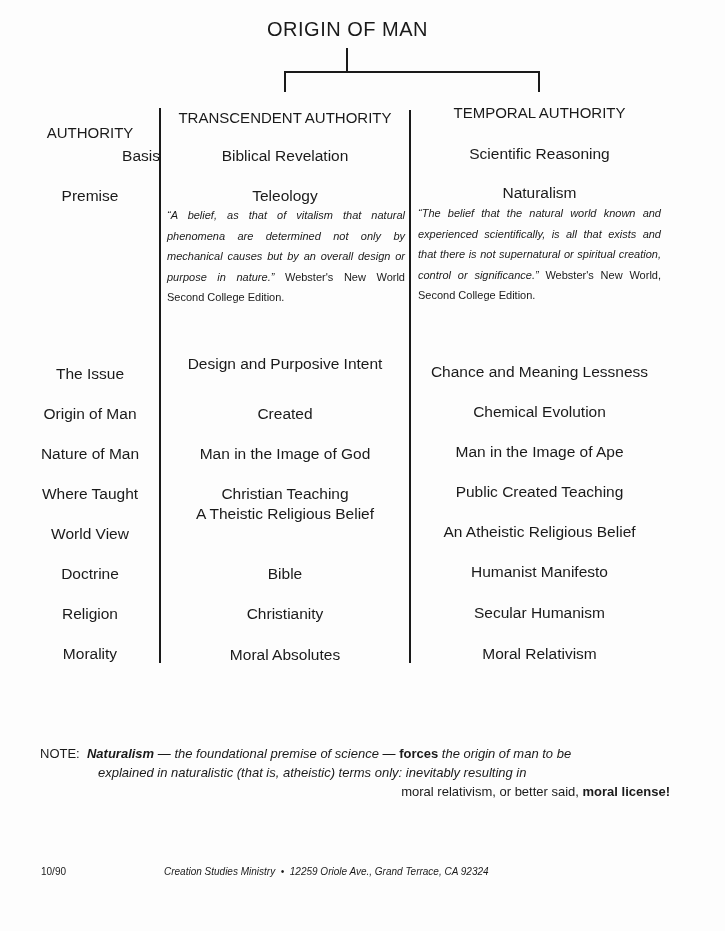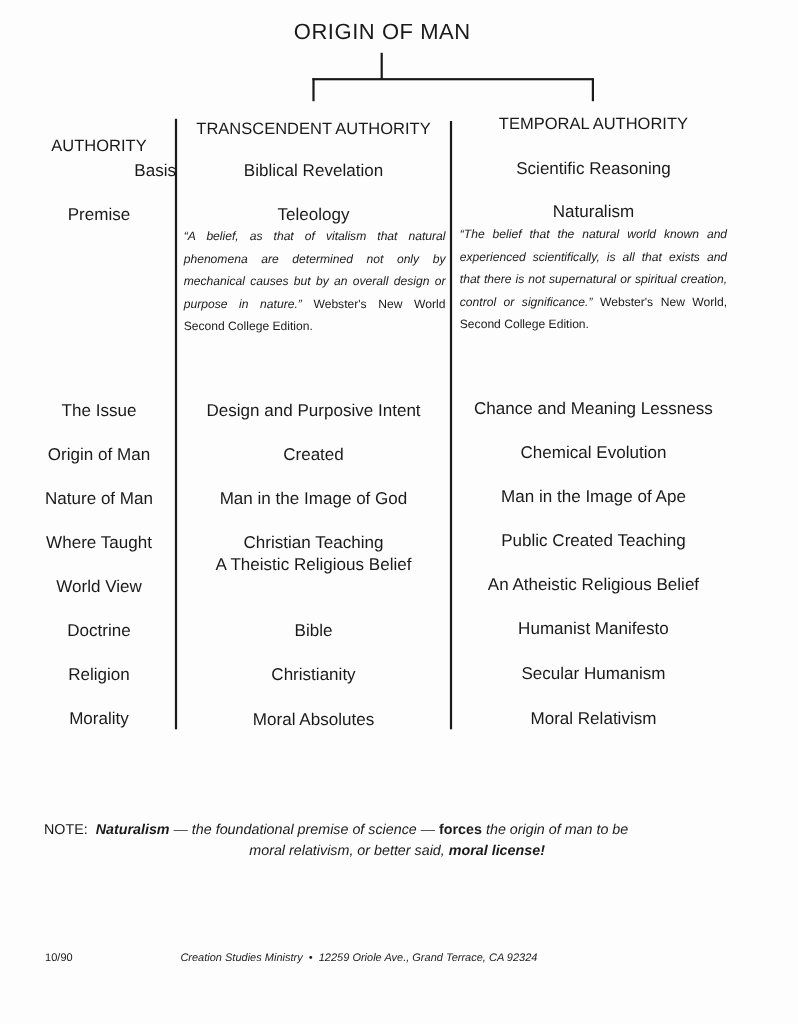--- a/index.html
+++ b/index.html
@@ -11,21 +11,21 @@
   .hdr { top:106px; font-size:15px; text-align:center; }
   .row { position:absolute; font-size:15.5px; text-align:center; }
   .c0 { left:20px; width:140px; }
   .c1 { left:160px; width:250px; }
   .c2 { left:412px; width:255px; }
   .quote { position:absolute; font-size:11px; line-height:20.6px; text-align:justify; }
   .quote i { font-style:italic; }
   .note { position:absolute; left:40px; width:630px; top:744px; font-size:13px; line-height:19px; }
   .note .l1 { display:block; }
   .note .l2 { display:block; padding-left:58px; font-style:italic; }
-  .note .l3 { display:block; text-align:center; font-style:italic; padding-left:12px; }
+  .note .l3 { display:block; text-align:right; padding-left:12px; }
   .footer { position:absolute; top:866px; font-size:10px; }
 </style>
 </head>
 <body>
 
 <div class="abs title">ORIGIN OF MAN</div>
 
 <div class="line" style="left:346px;top:48px;width:1.5px;height:24px;"></div>
 <div class="line" style="left:284px;top:71px;width:255px;height:1.5px;"></div>
 <div class="line" style="left:284px;top:71px;width:1.5px;height:21px;"></div>
@@ -49,21 +49,21 @@
 <div class="quote" style="left:167px;width:238px;top:205px;">
   <i>“A belief, as that of vitalism that natural phenomena are determined not only by mechanical causes but by an overall design or purpose in nature.”</i>
   <span>Webster's New World Second College Edition.</span>
 </div>
 <div class="quote" style="left:418px;width:243px;top:203px;">
   <i>“The belief that the natural world known and experienced scientifically, is all that exists and that there is not supernatural or spiritual creation, control or significance.”</i>
   <span>Webster's New World, Second College Edition.</span>
 </div>
 
 <div class="row c0" style="top:365px;">The Issue</div>
-<div class="row c1" style="top:365px;text-align:center;">Design and Purposive Intent</div>
+<div class="row c1" style="top:355px;text-align:center;">Design and Purposive Intent</div>
 <div class="row c2" style="top:363px;">Chance and Meaning Lessness</div>
 
 <div class="row c0" style="top:405px;">Origin of Man</div>
 <div class="row c1" style="top:405px;">Created</div>
 <div class="row c2" style="top:403px;">Chemical Evolution</div>
 
 <div class="row c0" style="top:445px;">Nature of Man</div>
 <div class="row c1" style="top:445px;">Man in the Image of God</div>
 <div class="row c2" style="top:443px;">Man in the Image of Ape</div>
 
@@ -85,17 +85,18 @@
 
 <div class="row c0" style="top:645px;">Morality</div>
 <div class="row c1" style="top:646px;">Moral Absolutes</div>
 <div class="row c2" style="top:645px;">Moral Relativism</div>
 
 <div class="note">
   <span class="l1">
     <span>NOTE:</span>&nbsp;
     <b><i>Naturalism</i></b><i> — the foundational premise of science — </i><b>forces</b><i> the origin of man to be</i>
   </span>
+  <span class="l2">explained in naturalistic (that is, atheistic) terms only:  inevitably resulting in</span>
   <span class="l3"><span>moral relativism, or better said, </span><b>moral license!</b></span>
 </div>
 
 <div class="footer" style="left:41px;">10/90</div>
 <div class="footer" style="left:164px;font-style:italic;white-space:pre;">Creation Studies Ministry  •  12259 Oriole Ave., Grand Terrace, CA 92324</div>
 
 </body></html>

